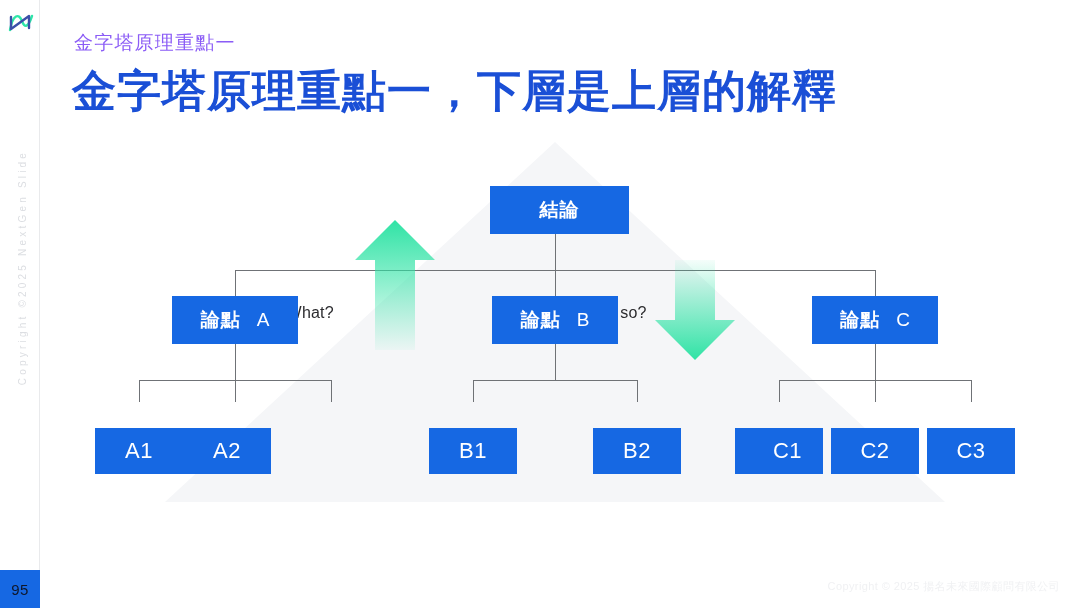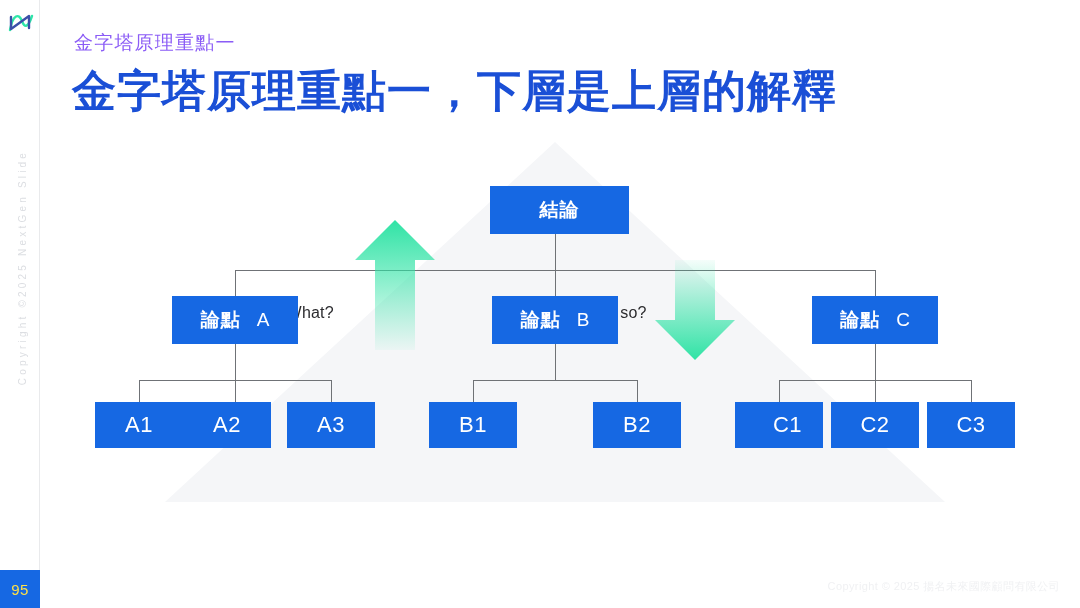--- a/index.html
+++ b/index.html
@@ -47,21 +47,21 @@
     white-space: nowrap;
     user-select: none;
   }
   .page-badge {
     position: absolute;
     left: 0;
     bottom: 0;
     width: 40px;
     height: 38px;
     background: #1668e3;
-    color: #fde047;
+    color: #0f172a;
     font-size: 15px;
     display: flex;
     align-items: center;
     justify-content: center;
     letter-spacing: 0.5px;
   }
 
   
   .eyebrow {
     position: absolute;
@@ -134,20 +134,21 @@
     font-weight: normal;
     margin-left: 4px;
     letter-spacing: 0;
   }
   .node-leaf {
     width: 88px;
     height: 46px;
     font-size: 22px;
     font-weight: normal;
     letter-spacing: 0.5px;
+    margin-top: 26px;
   }
 
   .arrow-label {
     position: absolute;
     font-size: 16px;
     color: #2b2b2e;
     letter-spacing: 0.2px;
     white-space: nowrap;
   }
 
@@ -245,21 +246,20 @@
       <span>論點</span>
       <span class="lbl-latin">B</span>
     </div>
     <div class="node node-mid" style="left:772px; top:166px;">
       <span>論點</span>
       <span class="lbl-latin">C</span>
     </div>
 
     <div class="node node-leaf" style="left:55px; top:272px;">A1</div>
     <div class="node node-leaf" style="left:143px; top:272px;">A2</div>
-    <div class="node node-leaf" style="left:247px; top:272px;">A3</div>
 
     <div class="node node-leaf" style="left:389px; top:272px;">B1</div>
     <div class="node node-leaf" style="left:553px; top:272px;">B2</div>
 
     <div class="node node-leaf" style="left:695px; top:272px;padding-left:17px;">C1</div>
     <div class="node node-leaf" style="left:791px; top:272px;">C2</div>
     <div class="node node-leaf" style="left:887px; top:272px;">C3</div>
   </div>
 
   <div class="footer-copy">Copyright © 2025 揚名未來國際顧問有限公司</div>

